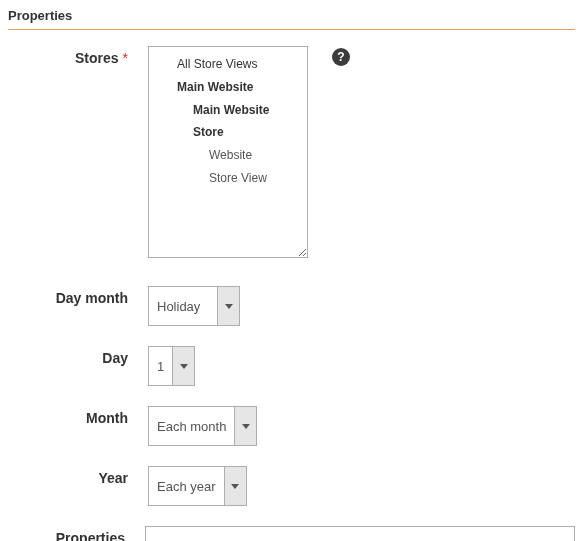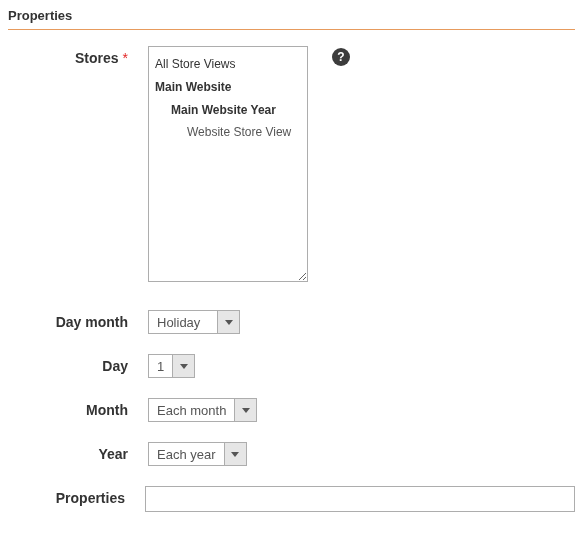--- a/index.html
+++ b/index.html
@@ -40,23 +40,23 @@
       font-weight: normal;
     }
     .form-field {
       flex: 1;
       display: flex;
       align-items: flex-start;
       gap: 24px;
     }
     .stores-box {
       width: 160px;
-      height: 236px;
+      height: 212px;
       border: 1px solid #adadad;
-      padding: 6px 6px;
+      padding: 6px 28px;
       font-size: 12px;
       line-height: 1.9;
       overflow: auto;
       resize: both;
       position: relative;
     }
     .stores-box .lvl0 { padding-left: 0; font-weight: normal; }
     .stores-box .lvl1 { padding-left: 0; font-weight: 700; }
     .stores-box .lvl2 { padding-left: 16px; font-weight: 700; }
     .stores-box .lvl3 { padding-left: 32px; font-weight: normal; color: #555; }
@@ -72,21 +72,21 @@
       font-weight: 700;
       font-size: 12px;
       cursor: pointer;
       margin-top: 2px;
       flex-shrink: 0;
     }
     .select-wrap {
       display: inline-flex;
       align-items: stretch;
       border: 1px solid #adadad;
-      height: 24px;
+      height: 40px;
       background: #fff;
     }
     .select-value {
       padding: 0 8px;
       display: flex;
       align-items: center;
       color: #555;
       min-width: 30px;
     }
     .select-arrow {
@@ -114,21 +114,21 @@
 <div class="section-title">Properties</div>
 
 <div class="form-row">
   <div class="form-label">
     <span>Stores</span><span class="required-mark">*</span>
   </div>
   <div class="form-field">
     <div class="stores-box">
       <div class="lvl0">All Store Views</div>
       <div class="lvl1">Main Website</div>
-      <div class="lvl2">Main Website Year</div>
+      <div class="lvl2">Main Website Store</div>
       <div class="lvl3">Website Store View</div>
     </div>
     <div class="help-icon">?</div>
   </div>
 </div>
 
 <div class="form-row tight">
   <div class="form-label">Day month</div>
   <div class="form-field">
     <div class="select-wrap w-90">

